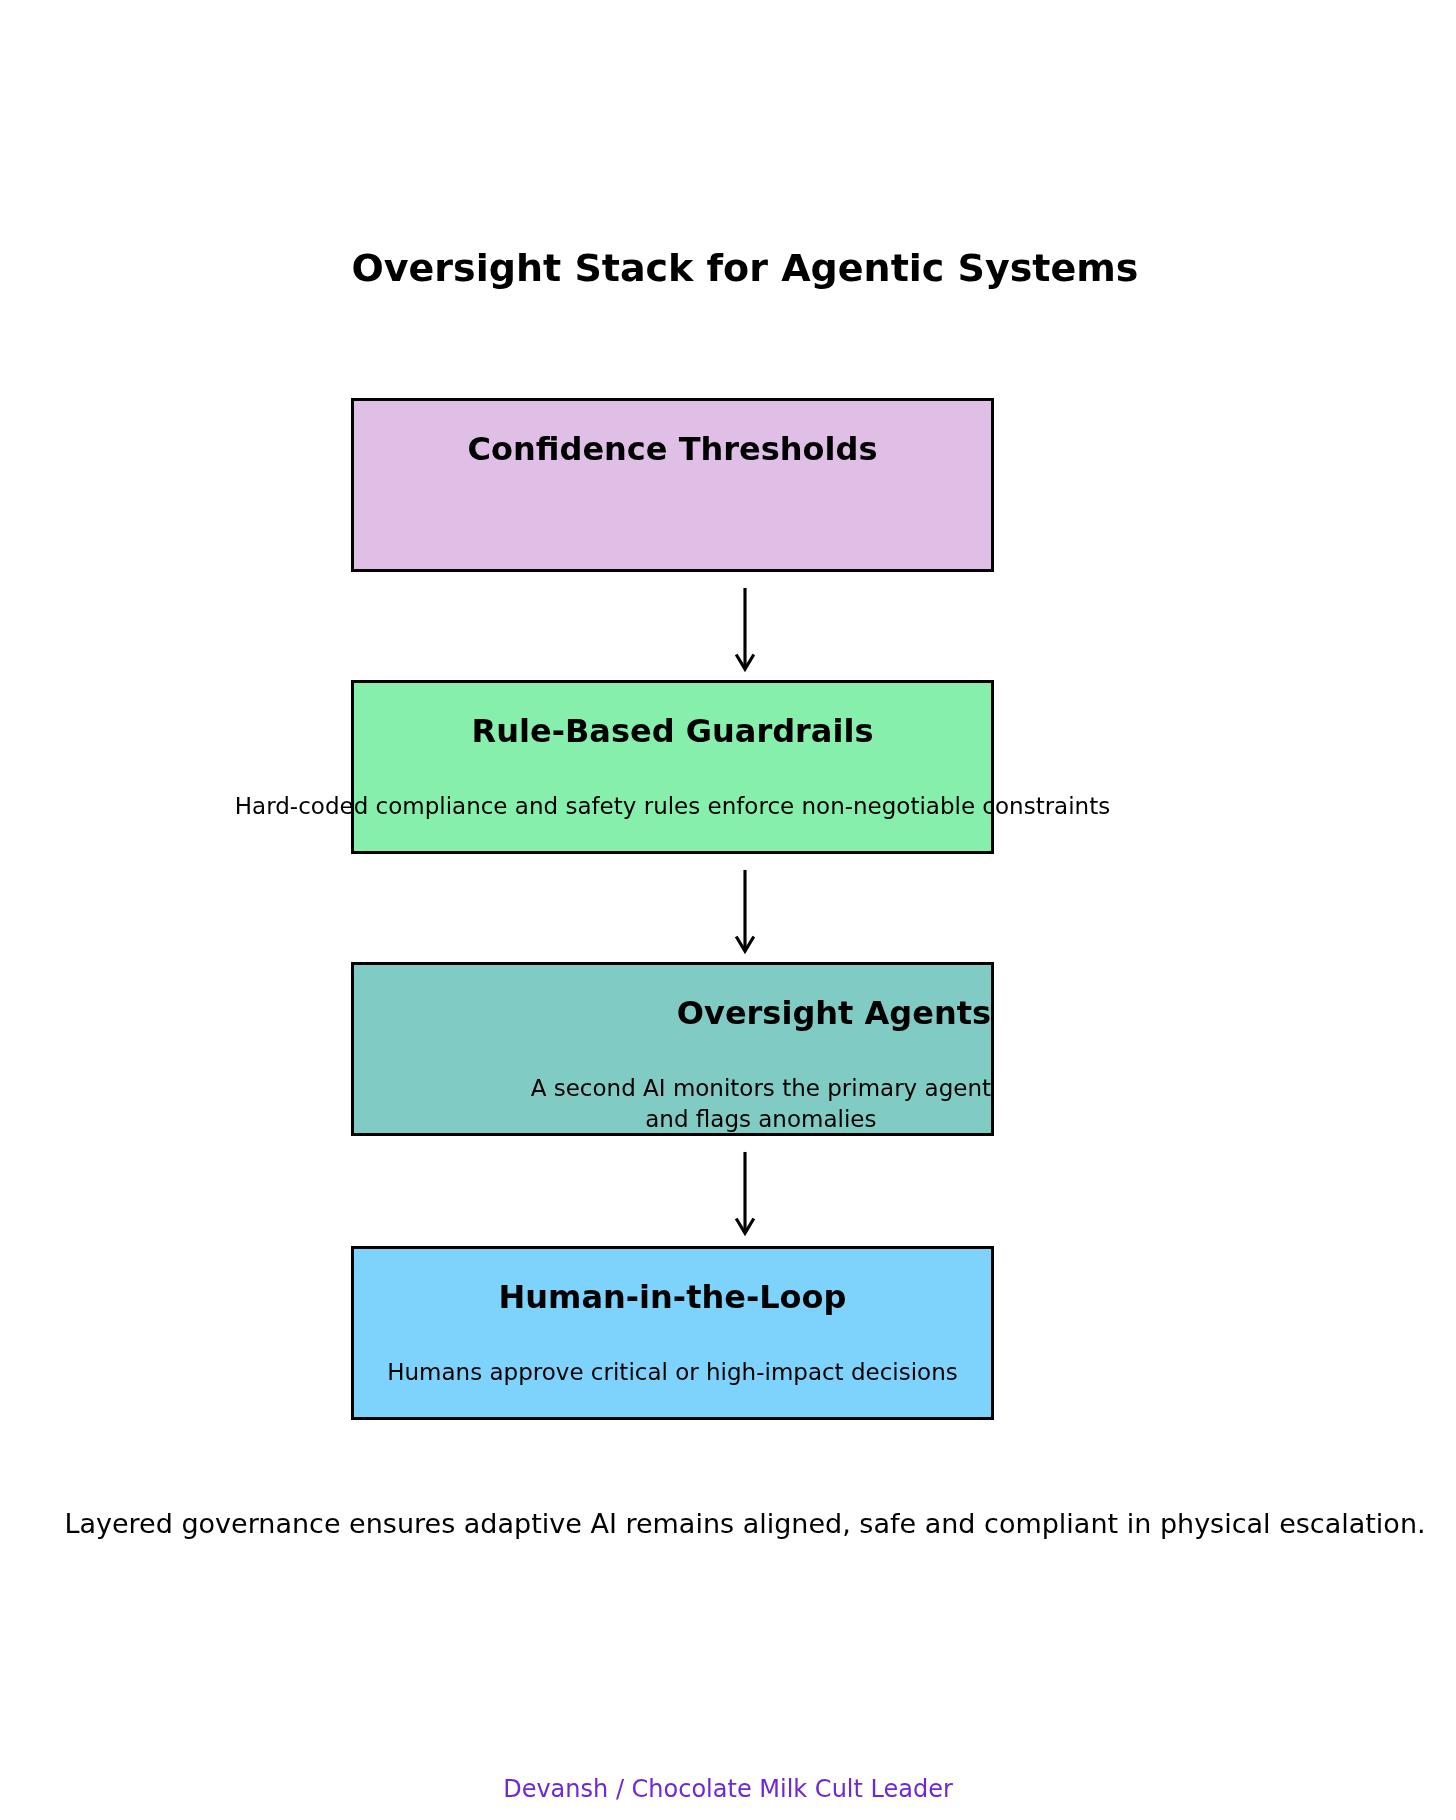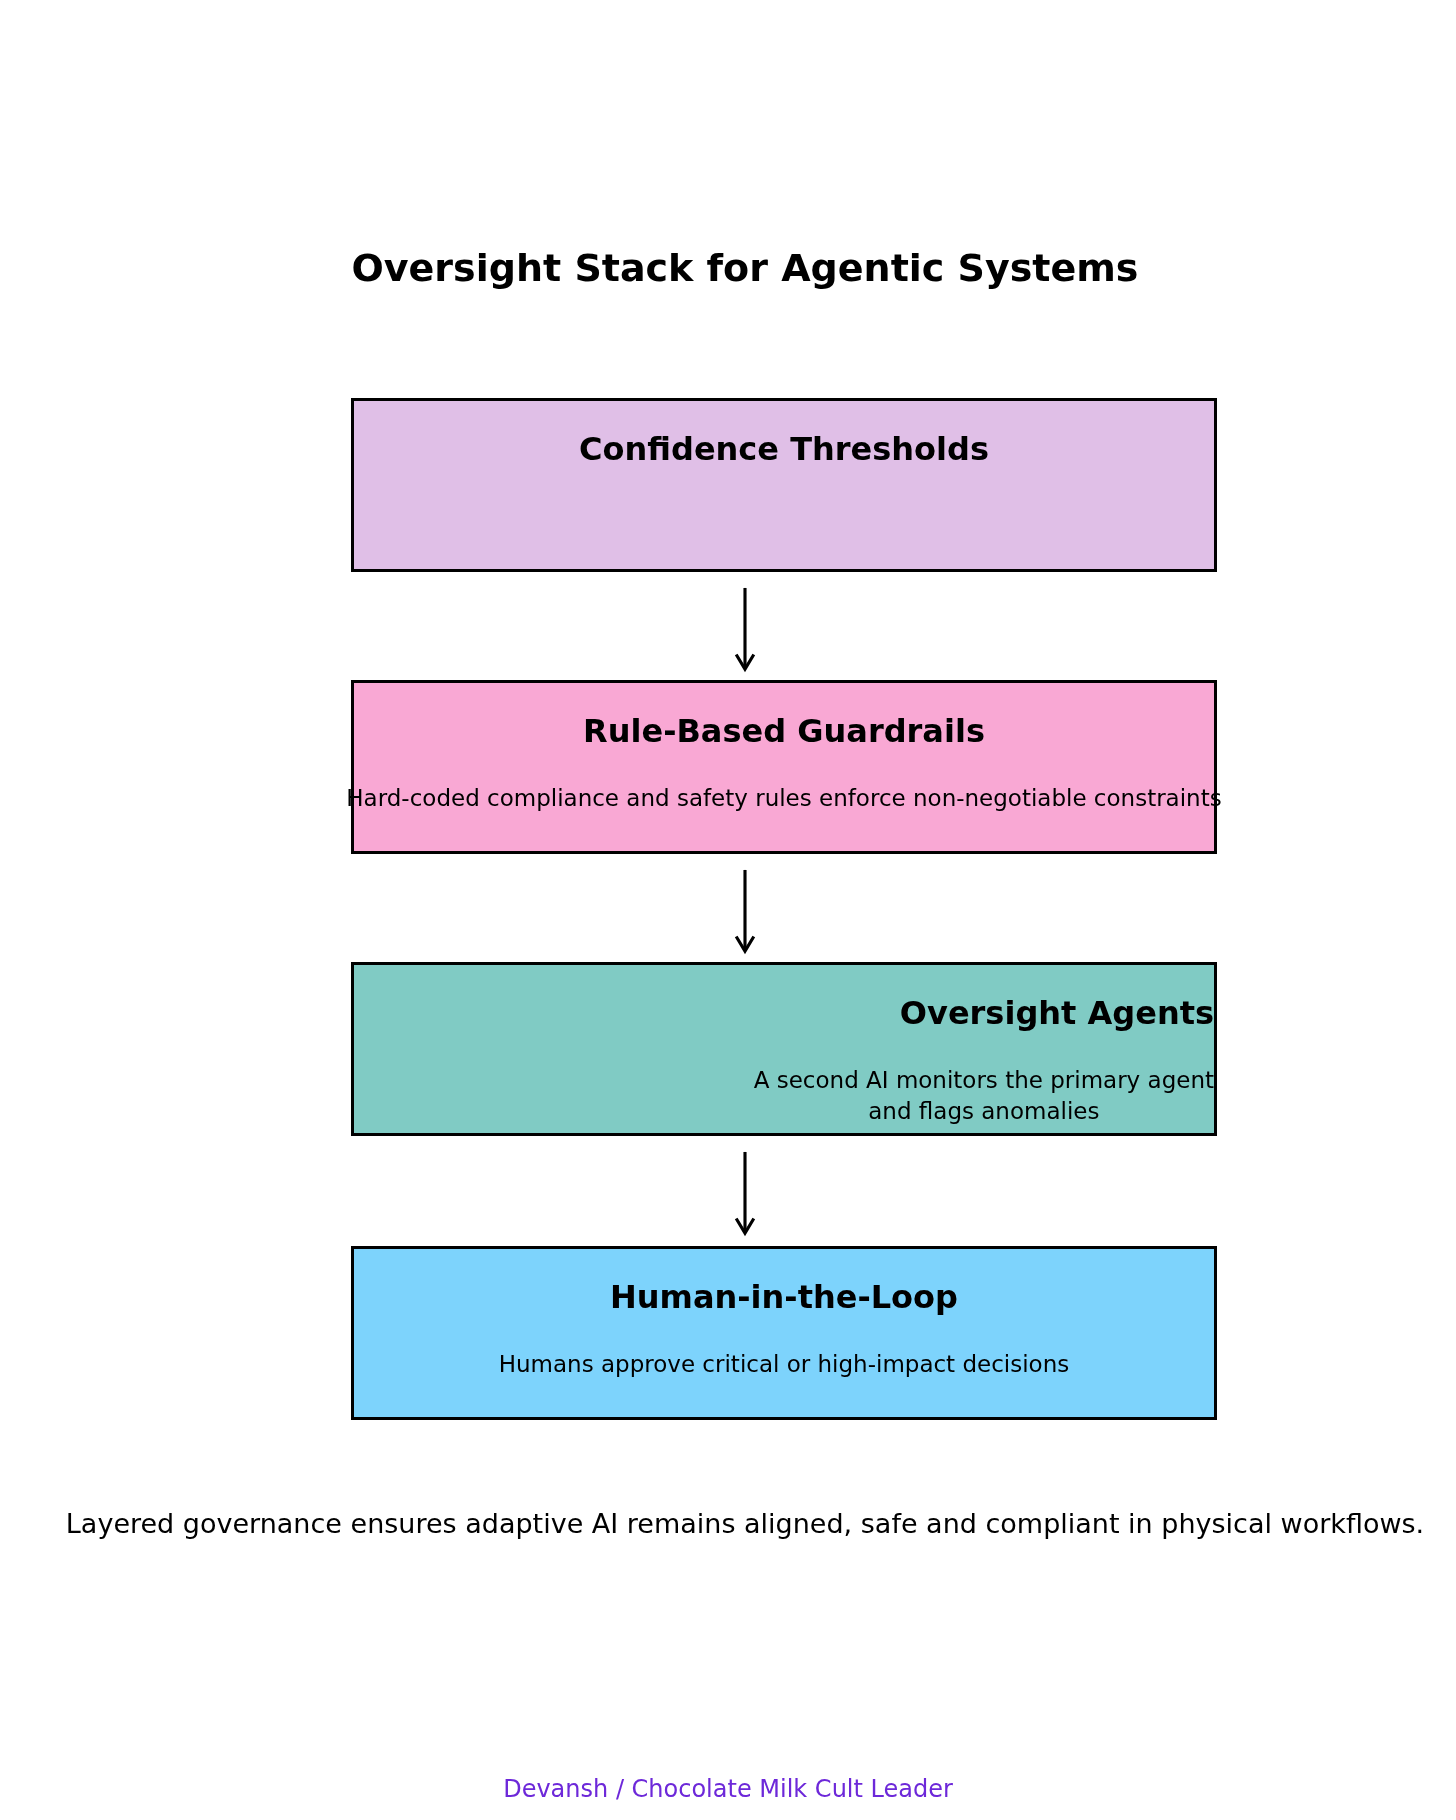--- a/index.html
+++ b/index.html
@@ -21,26 +21,27 @@
   .page-title {
     left: 745px;
     top: 246px;
     font-size: 38px;
     font-weight: bold;
     line-height: 1.2;
   }
   .layer-box {
     position: absolute;
     left: 351px;
-    width: 866px;
+    width: 643px;
     height: 174px;
     border: 3px solid #000000;
     display: flex;
     flex-direction: column;
     align-items: center;
+    gap: 8px;
   }
   .layer-title {
     margin-top: 26px;
     font-size: 32px;
     font-weight: bold;
     line-height: 44px;
     white-space: nowrap;
   }
   .layer-desc {
     margin-top: 30px;
@@ -79,21 +80,21 @@
 
   <div class="layer-box" style="top: 398px; background-color: rgb(224, 191, 231);">
     <div class="layer-title">Confidence Thresholds</div>
   </div>
 
   <svg class="arrow" style="top: 586px;" viewBox="0 0 24 92">
     <line x1="12" y1="2" x2="12" y2="83" stroke="#000000" stroke-width="3.2"></line>
     <path d="M3 70 L12 85 L21 70" fill="none" stroke="#000000" stroke-width="3.2"></path>
   </svg>
 
-  <div class="layer-box" style="top: 680px; background-color: #f9a8d4;">
+  <div class="layer-box" style="top: 680px; background-color: #86efac;">
     <div class="layer-title">Rule-Based Guardrails</div>
     <div class="layer-desc">Hard-coded compliance and safety rules enforce non-negotiable constraints</div>
   </div>
 
   <svg class="arrow" style="top: 868px;" viewBox="0 0 24 92">
     <line x1="12" y1="2" x2="12" y2="83" stroke="#000000" stroke-width="3.2"></line>
     <path d="M3 70 L12 85 L21 70" fill="none" stroke="#000000" stroke-width="3.2"></path>
   </svg>
 
   <div class="layer-box" style="top: 962px; background-color: rgb(128, 203, 196); align-items: flex-end;">
@@ -105,17 +106,17 @@
   <svg class="arrow" style="top: 1150px;" viewBox="0 0 24 92">
     <line x1="12" y1="2" x2="12" y2="83" stroke="#000000" stroke-width="3.2"></line>
     <path d="M3 70 L12 85 L21 70" fill="none" stroke="#000000" stroke-width="3.2"></path>
   </svg>
 
   <div class="layer-box" style="top: 1246px; background-color: #7dd3fc;">
     <div class="layer-title">Human-in-the-Loop</div>
     <div class="layer-desc">Humans approve critical or high-impact decisions</div>
   </div>
 
-  <div class="centered-text caption">Layered governance ensures adaptive AI remains aligned, safe and compliant in physical workflows.</div>
+  <div class="centered-text caption">Layered governance ensures adaptive AI remains aligned, safe and compliant in physical escalation.</div>
 
   <div class="centered-text footer">Devansh / Chocolate Milk Cult Leader</div>
 
 </div>
 
 </body></html>

